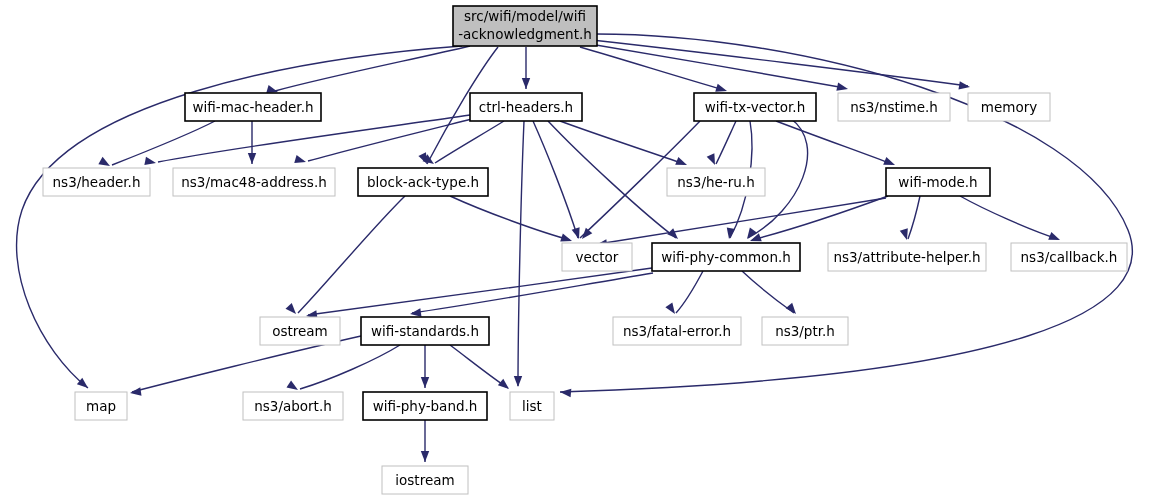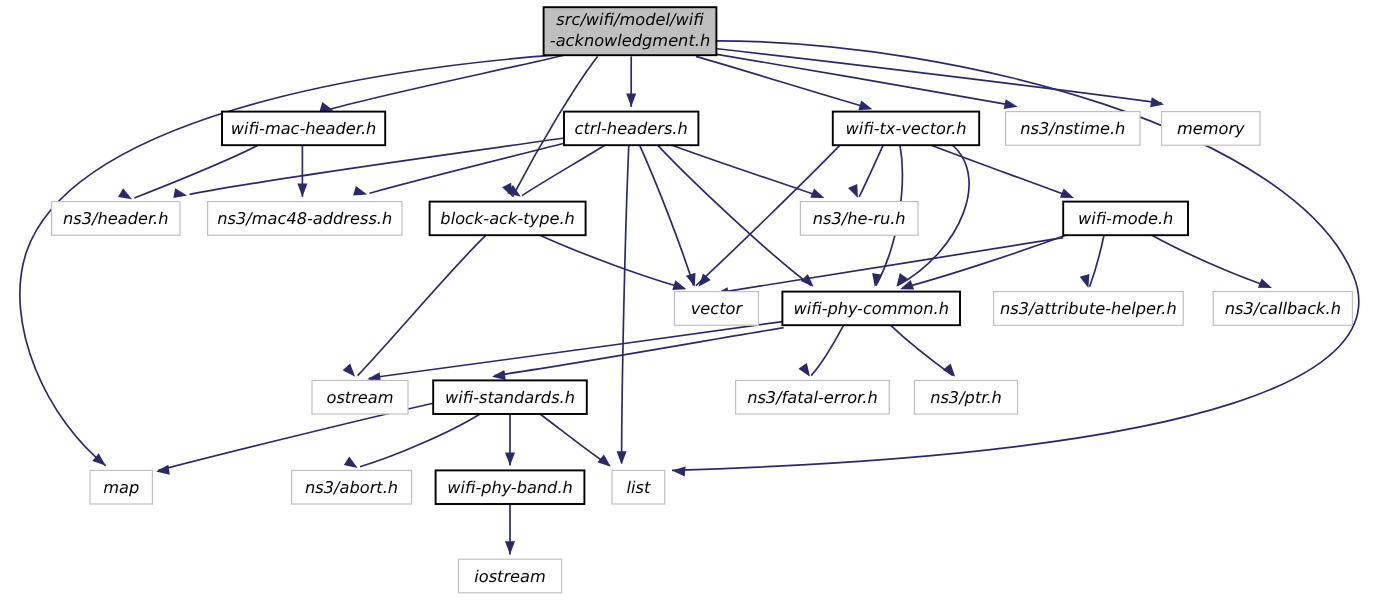--- a/index.html
+++ b/index.html
@@ -6,21 +6,20 @@
     margin: 0;
     padding: 0;
     background: #ffffff;
   }
   #graph-root {
     position: relative;
     width: 1114px;
     height: 500px;
     background: #ffffff;
     font-family: "DejaVu Sans", sans-serif;
-    font-style: italic;
   }
   svg#graph-svg {
     position: absolute;
     left: 0;
     top: 0;
     width: 1154px;
     height: 500px;
   }
   .edge-path {
     fill: none;

